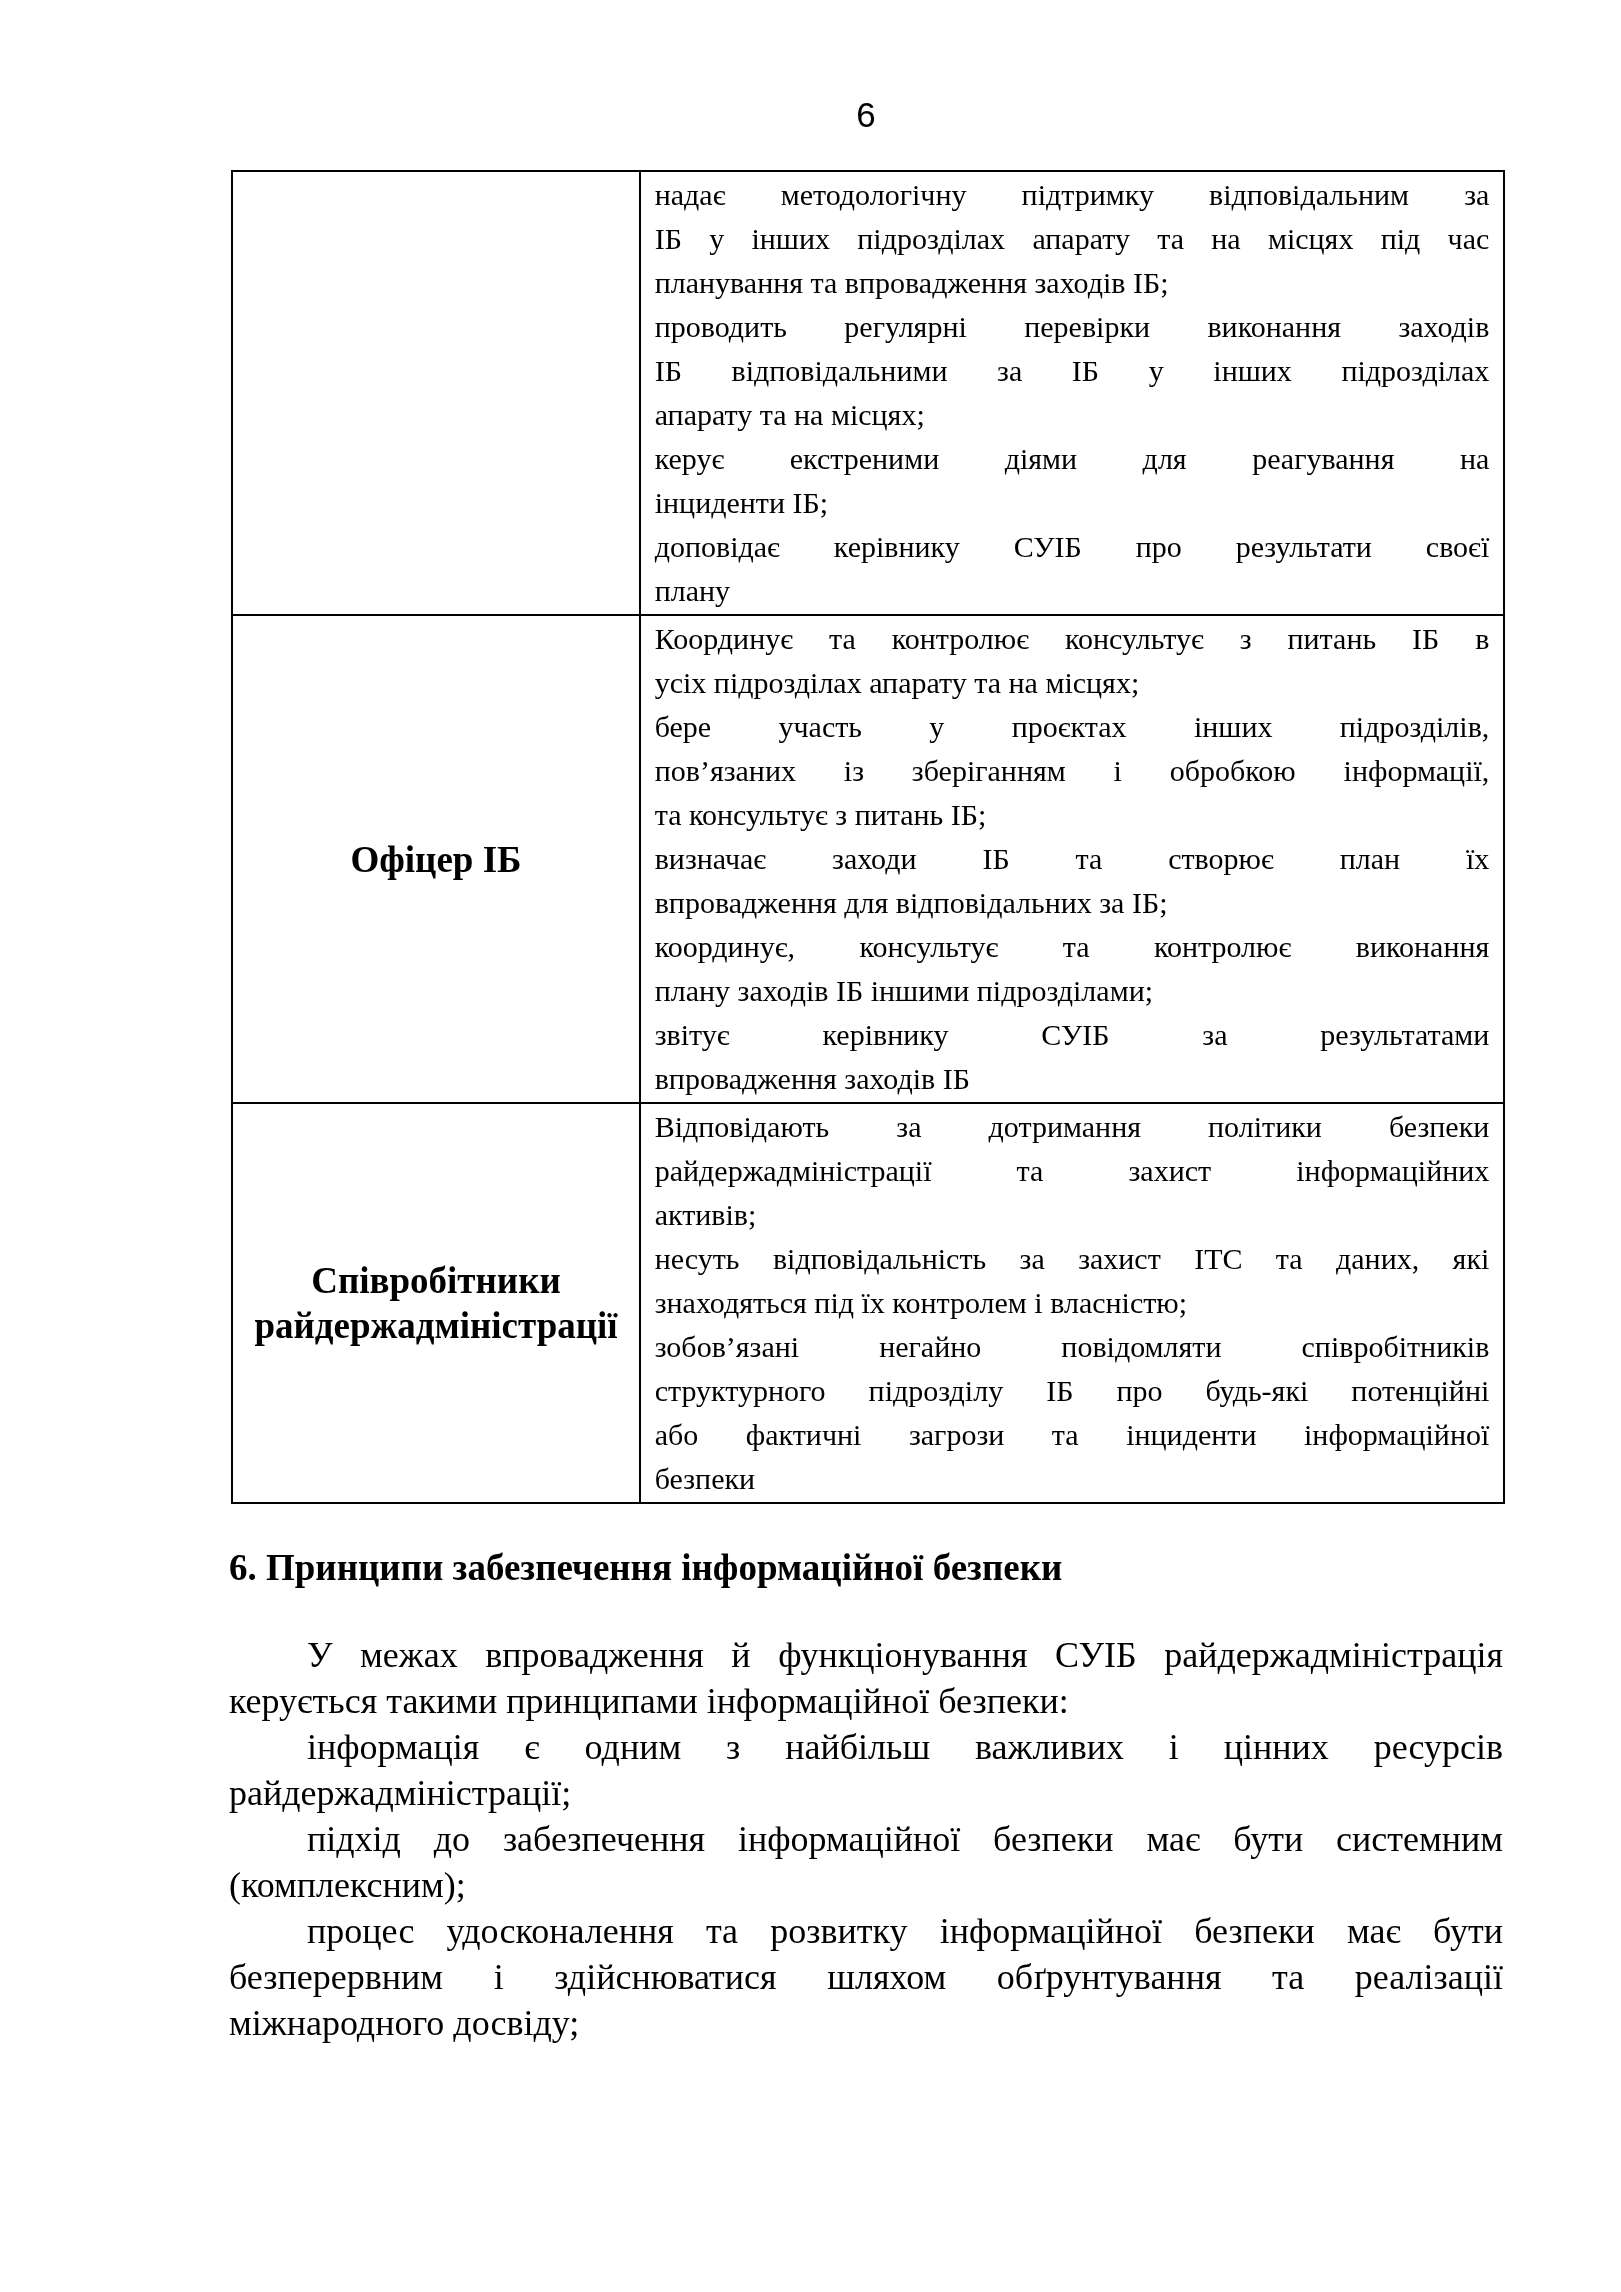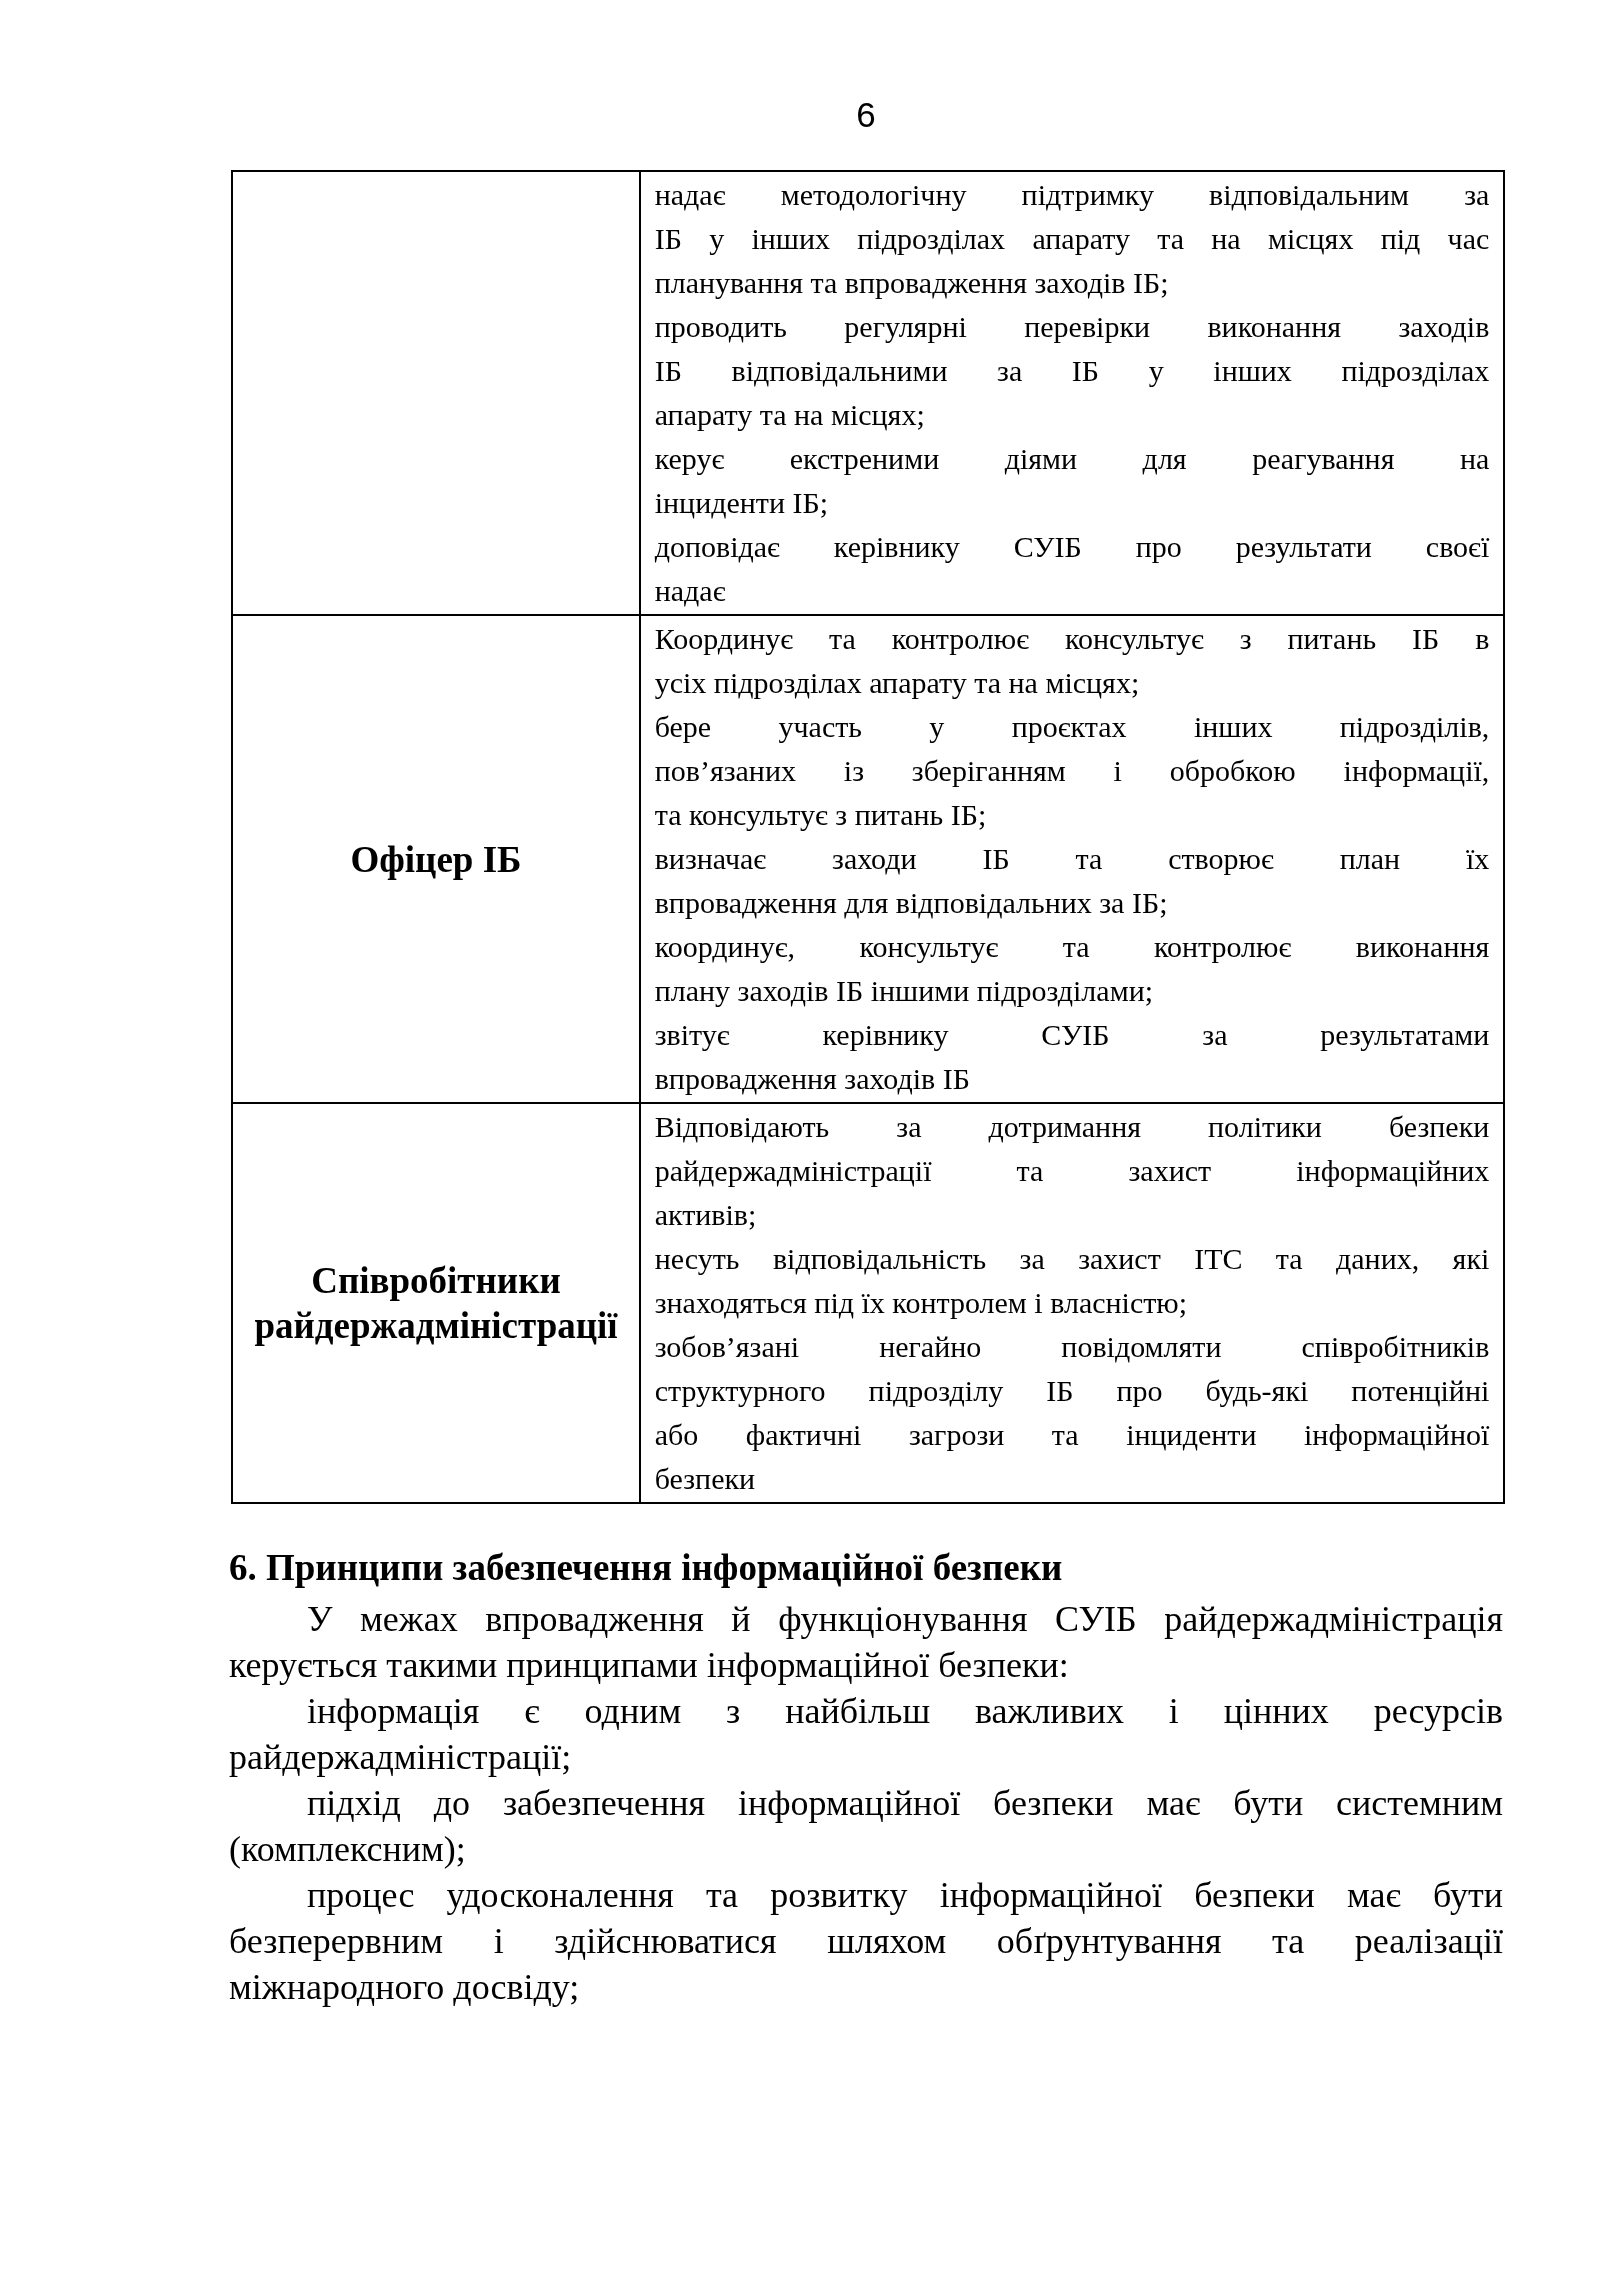--- a/index.html
+++ b/index.html
@@ -70,21 +70,21 @@
     top: 1545px;
     width: 1274px;
     text-align: left;
     font-weight: bold;
     font-size: 37px;
     line-height: 45px;
   }
   .body-text {
     position: absolute;
     left: 229px;
-    top: 1596px;
+    top: 1632px;
     width: 1274px;
     font-size: 36px;
     line-height: 46px;
   }
   .para .indent {
     padding-left: 78px;
   }
 </style>
 </head>
 <body>
@@ -112,21 +112,21 @@
               <div class="jline">проводить регулярні перевірки виконання заходів</div>
               <div class="jline">ІБ відповідальними за ІБ у інших підрозділах</div>
               <div class="jlast">апарату та на місцях;</div>
             </div>
             <div class="duty-item">
               <div class="jline">керує екстреними діями для реагування на</div>
               <div class="jlast">інциденти ІБ;</div>
             </div>
             <div class="duty-item">
               <div class="jline">доповідає керівнику СУІБ про результати своєї</div>
-              <div class="jlast">надає</div>
+              <div class="jlast">плану</div>
             </div>
           </td>
         </tr>
         <tr class="row-2">
           <td class="role-cell">
             <div class="role-label">Офіцер ІБ</div>
           </td>
           <td class="duties-cell">
             <div class="duty-item">
               <div class="jline">Координує та контролює консультує з питань ІБ в</div>

